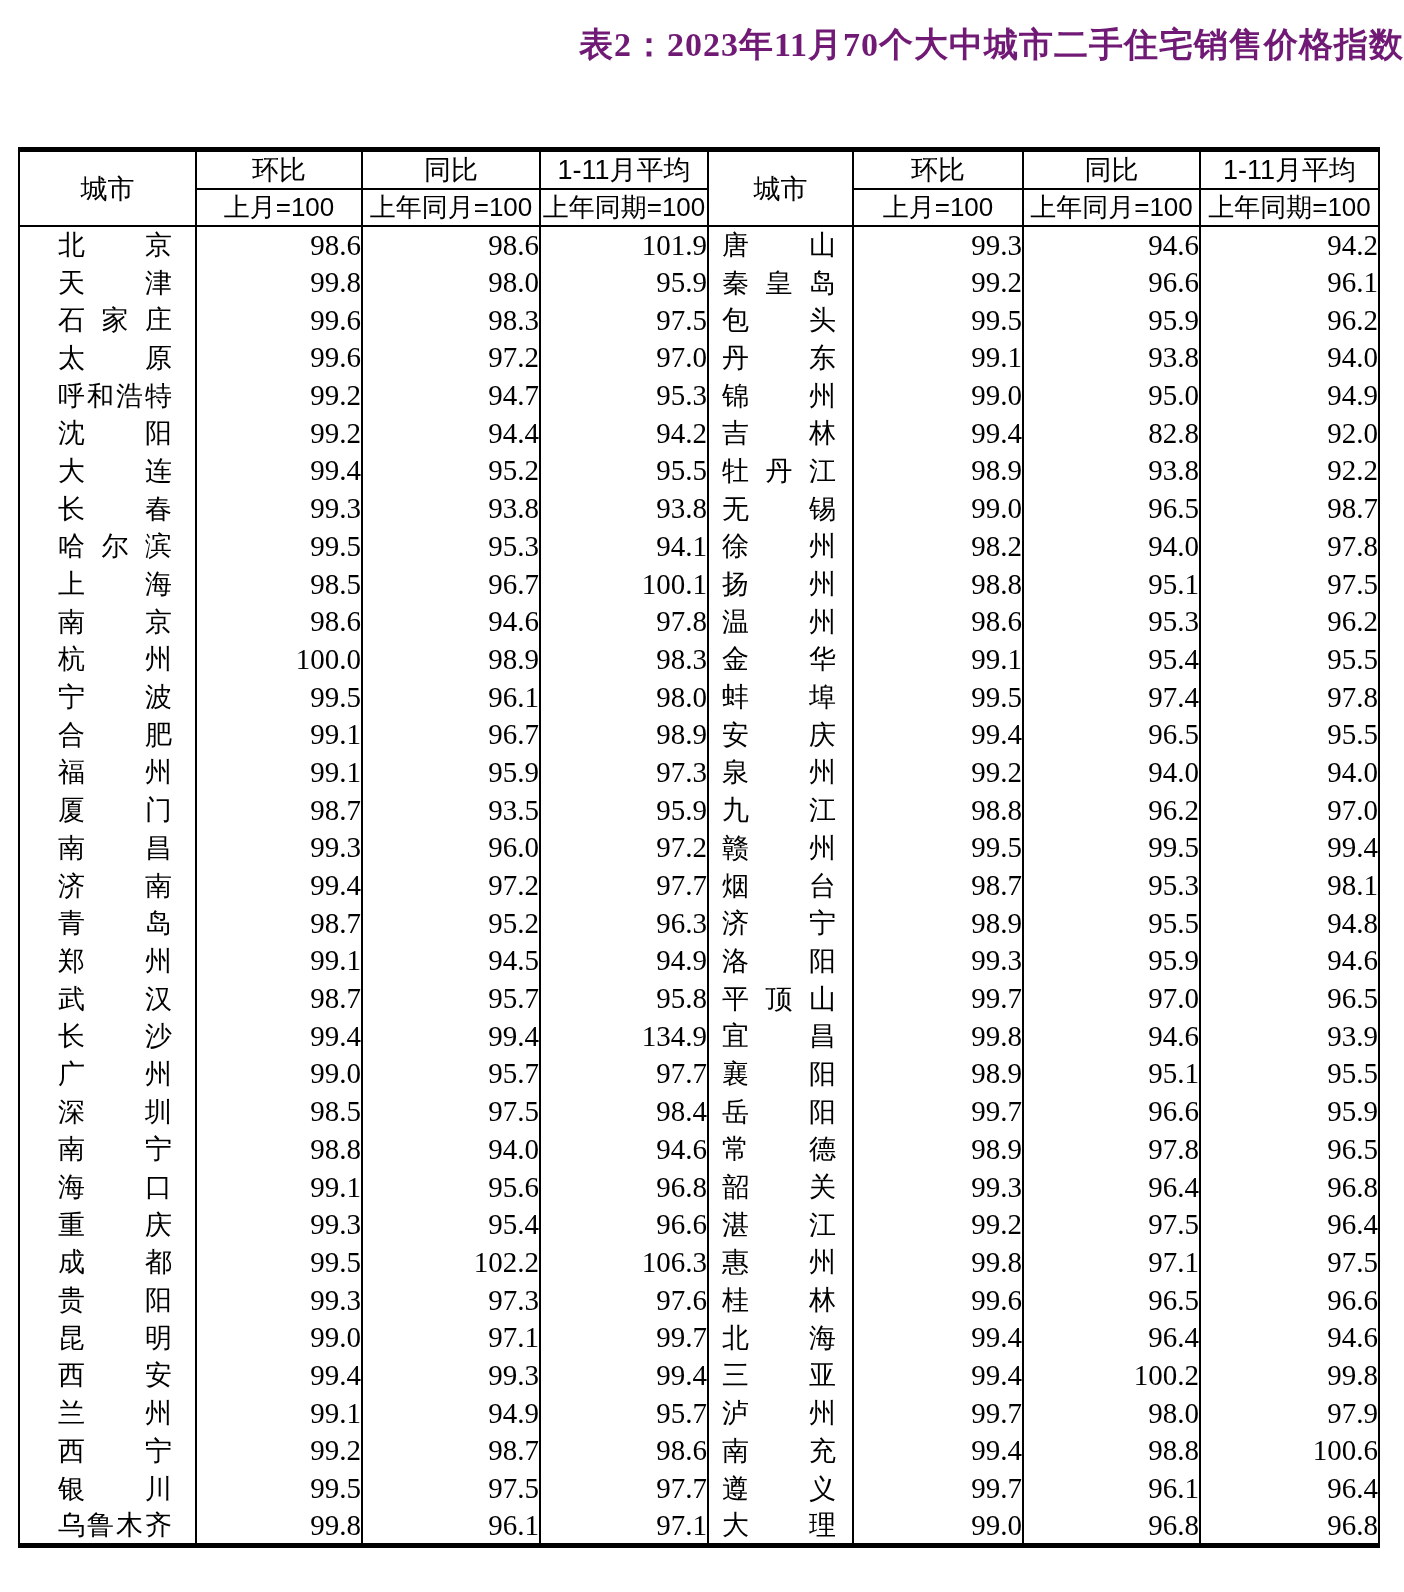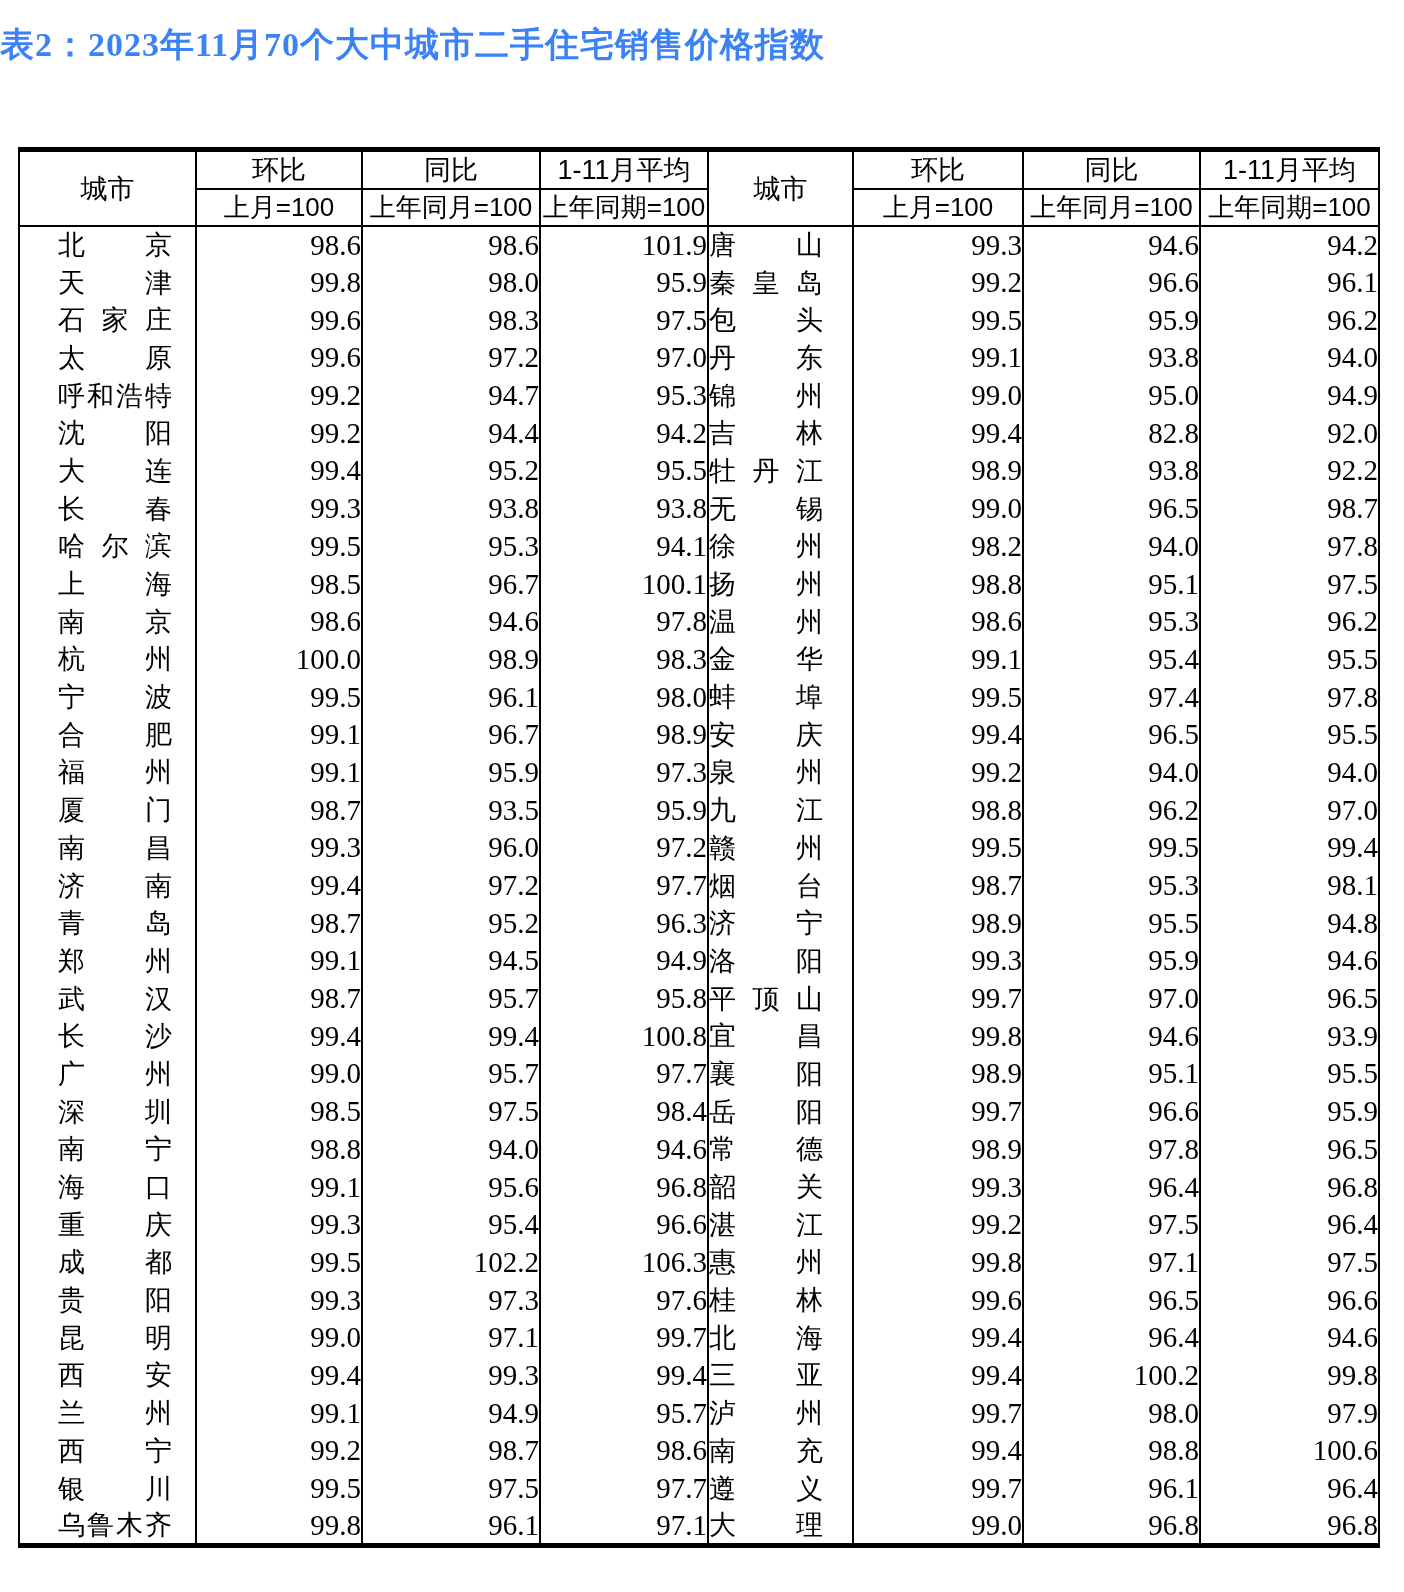--- a/index.html
+++ b/index.html
@@ -15,26 +15,26 @@
     width: 1404px;
     height: 1592px;
     background: #ffffff;
     color: #000000;
   }
   .title {
     position: absolute;
     top: 22px;
     left: 0;
     width: 100%;
-    text-align: left;
+    text-align: right;
     font-family: "Liberation Serif", "DejaVu Serif", serif;
     font-weight: bold;
     font-size: 34px;
     letter-spacing: 1px;
-    color: #3b82f6;
+    color: #701a75;
   }
   table.idx {
     position: absolute;
     left: 18px;
     top: 147px;
     width: 1360px;
     border-collapse: collapse;
     table-layout: fixed;
     border-left: 2px solid #000;
     border-right: 2px solid #000;
@@ -84,21 +84,21 @@
   span.city {
     display: inline-block;
     width: 114px;
     font-family: "Liberation Serif", "DejaVu Serif", serif;
     font-size: 27px;
     text-align: justify;
     text-align-last: justify;
     text-justify: inter-character;
   }
   td.city-left span.city { margin-left: 38px; }
-  td.city-right span.city { margin-left: 0; }
+  td.city-right span.city { margin-left: 13px; }
 </style>
 </head>
 <body>
 
 <div class="page">
 
   <div class="title">表2：2023年11月70个大中城市二手住宅销售价格指数</div>
 
   <table class="idx">
     <colgroup>
@@ -339,21 +339,21 @@
           <td class="num">95.8</td>
           <td class="city-cell city-right"><span class="city">平顶山</span></td>
           <td class="num">99.7</td>
           <td class="num">97.0</td>
           <td class="num">96.5</td>
         </tr>
         <tr>
           <td class="city-cell city-left"><span class="city">长沙</span></td>
           <td class="num">99.4</td>
           <td class="num">99.4</td>
-          <td class="num">100.8</td>
+          <td class="num">134.9</td>
           <td class="city-cell city-right"><span class="city">宜昌</span></td>
           <td class="num">99.8</td>
           <td class="num">94.6</td>
           <td class="num">93.9</td>
         </tr>
         <tr>
           <td class="city-cell city-left"><span class="city">广州</span></td>
           <td class="num">99.0</td>
           <td class="num">95.7</td>
           <td class="num">97.7</td>

